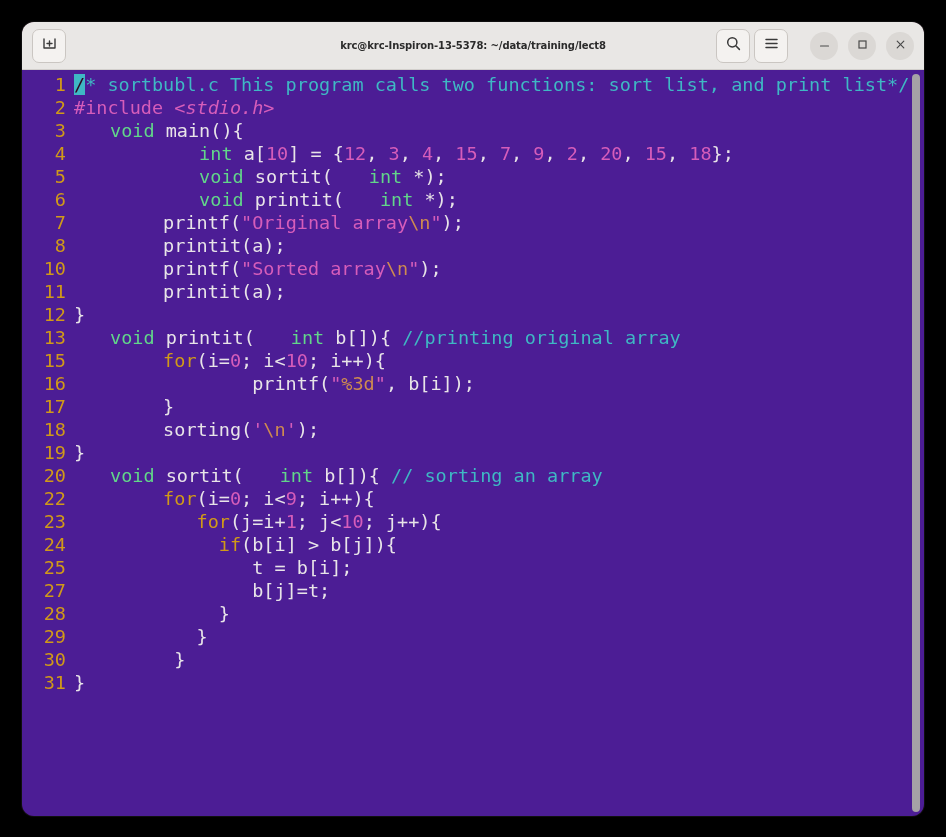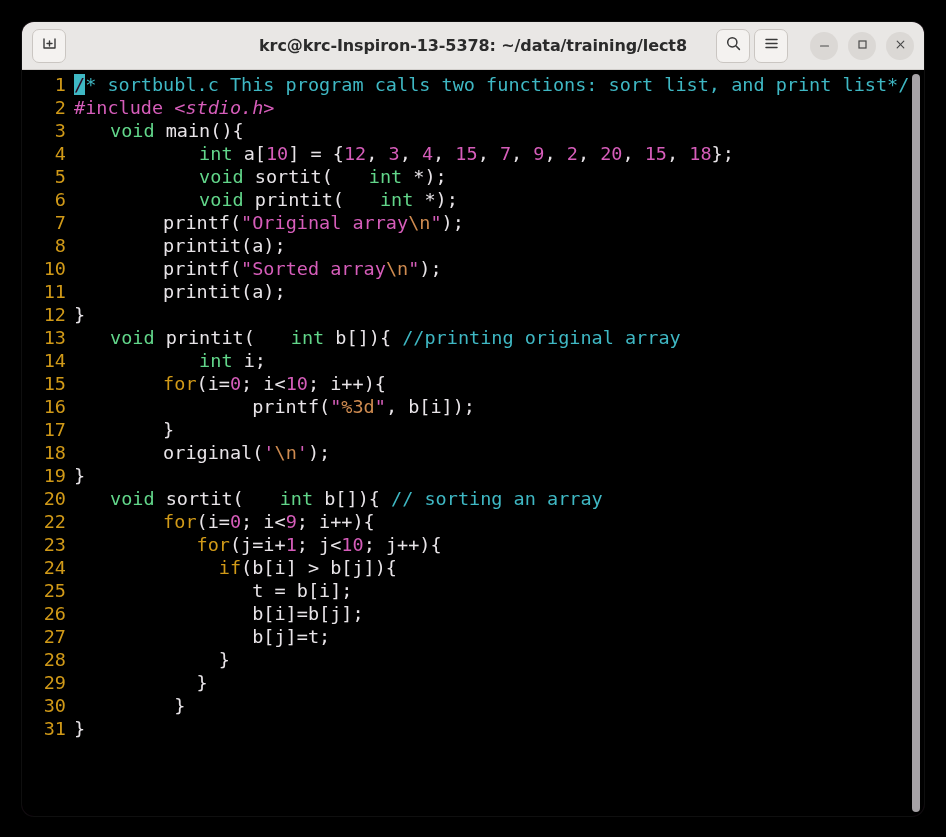--- a/index.html
+++ b/index.html
@@ -56,41 +56,41 @@
     background: #dbd8d5;
     width: 28px;
     height: 28px;
     margin-left: 6px;
   }
   #window-title {
     position: absolute;
     left: 0; right: 0;
     text-align: center;
     font-family: "DejaVu Sans", sans-serif;
-    font-size: 16px;
+    font-size: 10px;
     font-weight: bold;
     color: #2b2b2b;
     pointer-events: none;
     letter-spacing: -0.1px;
   }
   #tb-right {
     margin-left: auto;
     display: flex;
     align-items: center;
     gap: 4px;
     z-index: 2;
   }
   #tb-left { z-index: 2; display: flex; align-items: center; }
   .tb-gap { width: 8px; }
 
   
   #terminal-body {
     position: relative;
     height: 746px;
-    background: #000000;
+    background: #4c1d95;
     overflow: hidden;
   }
   #code-area {
     position: absolute;
     left: 0; top: 0;
     padding: 3px 0 0 0;
   }
   .line {
     height: 23px;
     line-height: 23px;
@@ -225,32 +225,30 @@
         <div class="line"><span class="lno">3</span><span class="typ">void</span><span class="plain"> main(){</span></div>
         <div class="line"><span class="lno">4</span><span class="plain">        </span><span class="typ">int</span><span class="plain"> a[</span><span class="num">10</span><span class="plain">] = {</span><span class="num">12</span><span class="plain">, </span><span class="num">3</span><span class="plain">, </span><span class="num">4</span><span class="plain">, </span><span class="num">15</span><span class="plain">, </span><span class="num">7</span><span class="plain">, </span><span class="num">9</span><span class="plain">, </span><span class="num">2</span><span class="plain">, </span><span class="num">20</span><span class="plain">, </span><span class="num">15</span><span class="plain">, </span><span class="num">18</span><span class="plain">};</span></div>
         <div class="line"><span class="lno">5</span><span class="plain">        </span><span class="typ">void</span><span class="plain"> sortit(</span><span class="typ">int</span><span class="plain"> *);</span></div>
         <div class="line"><span class="lno">6</span><span class="plain">        </span><span class="typ">void</span><span class="plain"> printit(</span><span class="typ">int</span><span class="plain"> *);</span></div>
         <div class="line"><span class="lno">7</span><span class="plain">        printf(</span><span class="str">"Original array</span><span class="esc">\n</span><span class="str">"</span><span class="plain">);</span></div>
         <div class="line"><span class="lno">8</span><span class="plain">        printit(a);</span></div>
         <div class="line"><span class="lno">10</span><span class="plain">        printf(</span><span class="str">"Sorted array</span><span class="esc">\n</span><span class="str">"</span><span class="plain">);</span></div>
         <div class="line"><span class="lno">11</span><span class="plain">        printit(a);</span></div>
         <div class="line"><span class="lno">12</span><span class="plain">}</span></div>
         <div class="line"><span class="lno">13</span><span class="typ">void</span><span class="plain"> printit(</span><span class="typ">int</span><span class="plain"> b[]){ </span><span class="cmt">//printing original array</span></div>
-        <div class="line"><span class="lno">14</span><span class="plain">        </span><span class="typ">int</span><span class="plain"> i;</span></div>
         <div class="line"><span class="lno">15</span><span class="plain">        </span><span class="stmt">for</span><span class="plain">(i=</span><span class="num">0</span><span class="plain">; i&lt;</span><span class="num">10</span><span class="plain">; i++){</span></div>
         <div class="line"><span class="lno">16</span><span class="plain">                printf(</span><span class="str">"</span><span class="esc">%3d</span><span class="str">"</span><span class="plain">, b[i]);</span></div>
         <div class="line"><span class="lno">17</span><span class="plain">        }</span></div>
-        <div class="line"><span class="lno">18</span><span class="plain">        original(</span><span class="str">'</span><span class="esc">\n</span><span class="str">'</span><span class="plain">);</span></div>
+        <div class="line"><span class="lno">18</span><span class="plain">        sorting(</span><span class="str">'</span><span class="esc">\n</span><span class="str">'</span><span class="plain">);</span></div>
         <div class="line"><span class="lno">19</span><span class="plain">}</span></div>
         <div class="line"><span class="lno">20</span><span class="typ">void</span><span class="plain"> sortit(</span><span class="typ">int</span><span class="plain"> b[]){ </span><span class="cmt">// sorting an array</span></div>
         <div class="line"><span class="lno">22</span><span class="plain">        </span><span class="stmt">for</span><span class="plain">(i=</span><span class="num">0</span><span class="plain">; i&lt;</span><span class="num">9</span><span class="plain">; i++){</span></div>
         <div class="line"><span class="lno">23</span><span class="plain">           </span><span class="stmt">for</span><span class="plain">(j=i+</span><span class="num">1</span><span class="plain">; j&lt;</span><span class="num">10</span><span class="plain">; j++){</span></div>
         <div class="line"><span class="lno">24</span><span class="plain">             </span><span class="stmt">if</span><span class="plain">(b[i] &gt; b[j]){</span></div>
         <div class="line"><span class="lno">25</span><span class="plain">                t = b[i];</span></div>
-        <div class="line"><span class="lno">26</span><span class="plain">                b[i]=b[j];</span></div>
         <div class="line"><span class="lno">27</span><span class="plain">                b[j]=t;</span></div>
         <div class="line"><span class="lno">28</span><span class="plain">             }</span></div>
         <div class="line"><span class="lno">29</span><span class="plain">           }</span></div>
         <div class="line"><span class="lno">30</span><span class="plain">         }</span></div>
         <div class="line"><span class="lno">31</span><span class="plain">}</span></div>
       </div>
 
     <div id="status-line">
       
       

